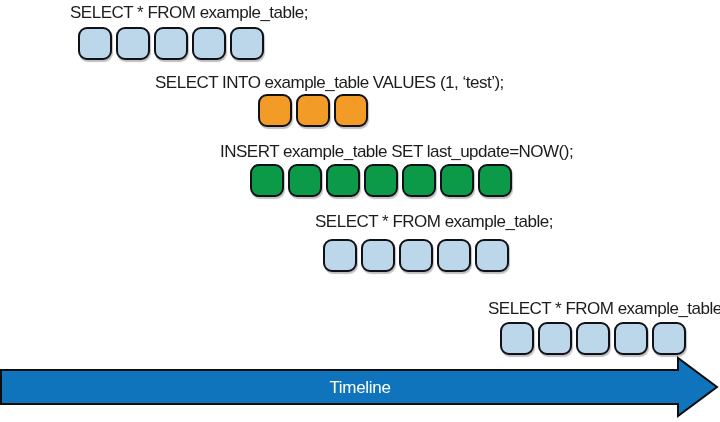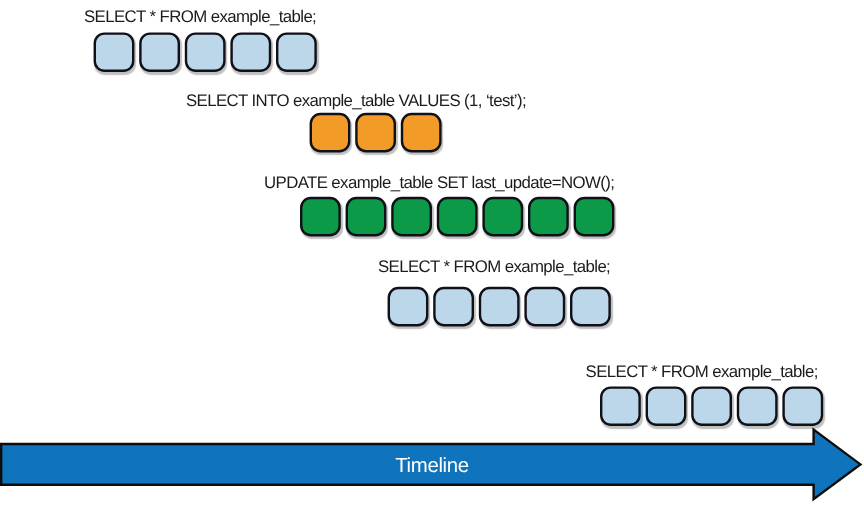--- a/index.html
+++ b/index.html
@@ -10,21 +10,21 @@
   #canvas {
     position: relative;
     width: 720px;
     height: 422px;
     background: #ffffff;
     overflow: hidden;
     font-family: "Liberation Sans", sans-serif;
   }
   .query-label {
     position: absolute;
-    font-size: 14px;
+    font-size: 17px;
     letter-spacing: -0.5px;
     color: #1c1c1c;
     white-space: nowrap;
     line-height: 20px;
   }
   .blocks-row {
     position: absolute;
     display: flex;
     gap: 4px;
   }
@@ -61,21 +61,21 @@
         <div class="block" style="background: rgb(189, 215, 234); border-color: rgb(16, 16, 24);"></div>
         <div class="block" style="background: rgb(189, 215, 234); border-color: rgb(16, 16, 24);"></div>
         <div class="block" style="background: rgb(189, 215, 234); border-color: rgb(16, 16, 24);"></div>
       </div>
       <div class="query-label" style="left: 155px; top: 73px;">SELECT INTO example_table VALUES (1, ‘test’);</div>
       <div class="blocks-row" style="left: 258px; top: 94px;">
         <div class="block" style="background: rgb(243, 155, 39); border-color: rgb(16, 16, 24);"></div>
         <div class="block" style="background: rgb(243, 155, 39); border-color: rgb(16, 16, 24);"></div>
         <div class="block" style="background: rgb(243, 155, 39); border-color: rgb(16, 16, 24);"></div>
       </div>
-      <div class="query-label" style="left: 220px; top: 142px;">UPDATE example_table SET last_update=NOW();</div>
+      <div class="query-label" style="left: 220px; top: 142px;">INSERT example_table SET last_update=NOW();</div>
       <div class="blocks-row" style="left: 250px; top: 164px;">
         <div class="block" style="background: rgb(13, 154, 72); border-color: rgb(16, 16, 24);"></div>
         <div class="block" style="background: rgb(13, 154, 72); border-color: rgb(16, 16, 24);"></div>
         <div class="block" style="background: rgb(13, 154, 72); border-color: rgb(16, 16, 24);"></div>
         <div class="block" style="background: rgb(13, 154, 72); border-color: rgb(16, 16, 24);"></div>
         <div class="block" style="background: rgb(13, 154, 72); border-color: rgb(16, 16, 24);"></div>
         <div class="block" style="background: rgb(13, 154, 72); border-color: rgb(16, 16, 24);"></div>
         <div class="block" style="background: rgb(13, 154, 72); border-color: rgb(16, 16, 24);"></div>
       </div>
       <div class="query-label" style="left: 315px; top: 212px;">SELECT * FROM example_table;</div>

